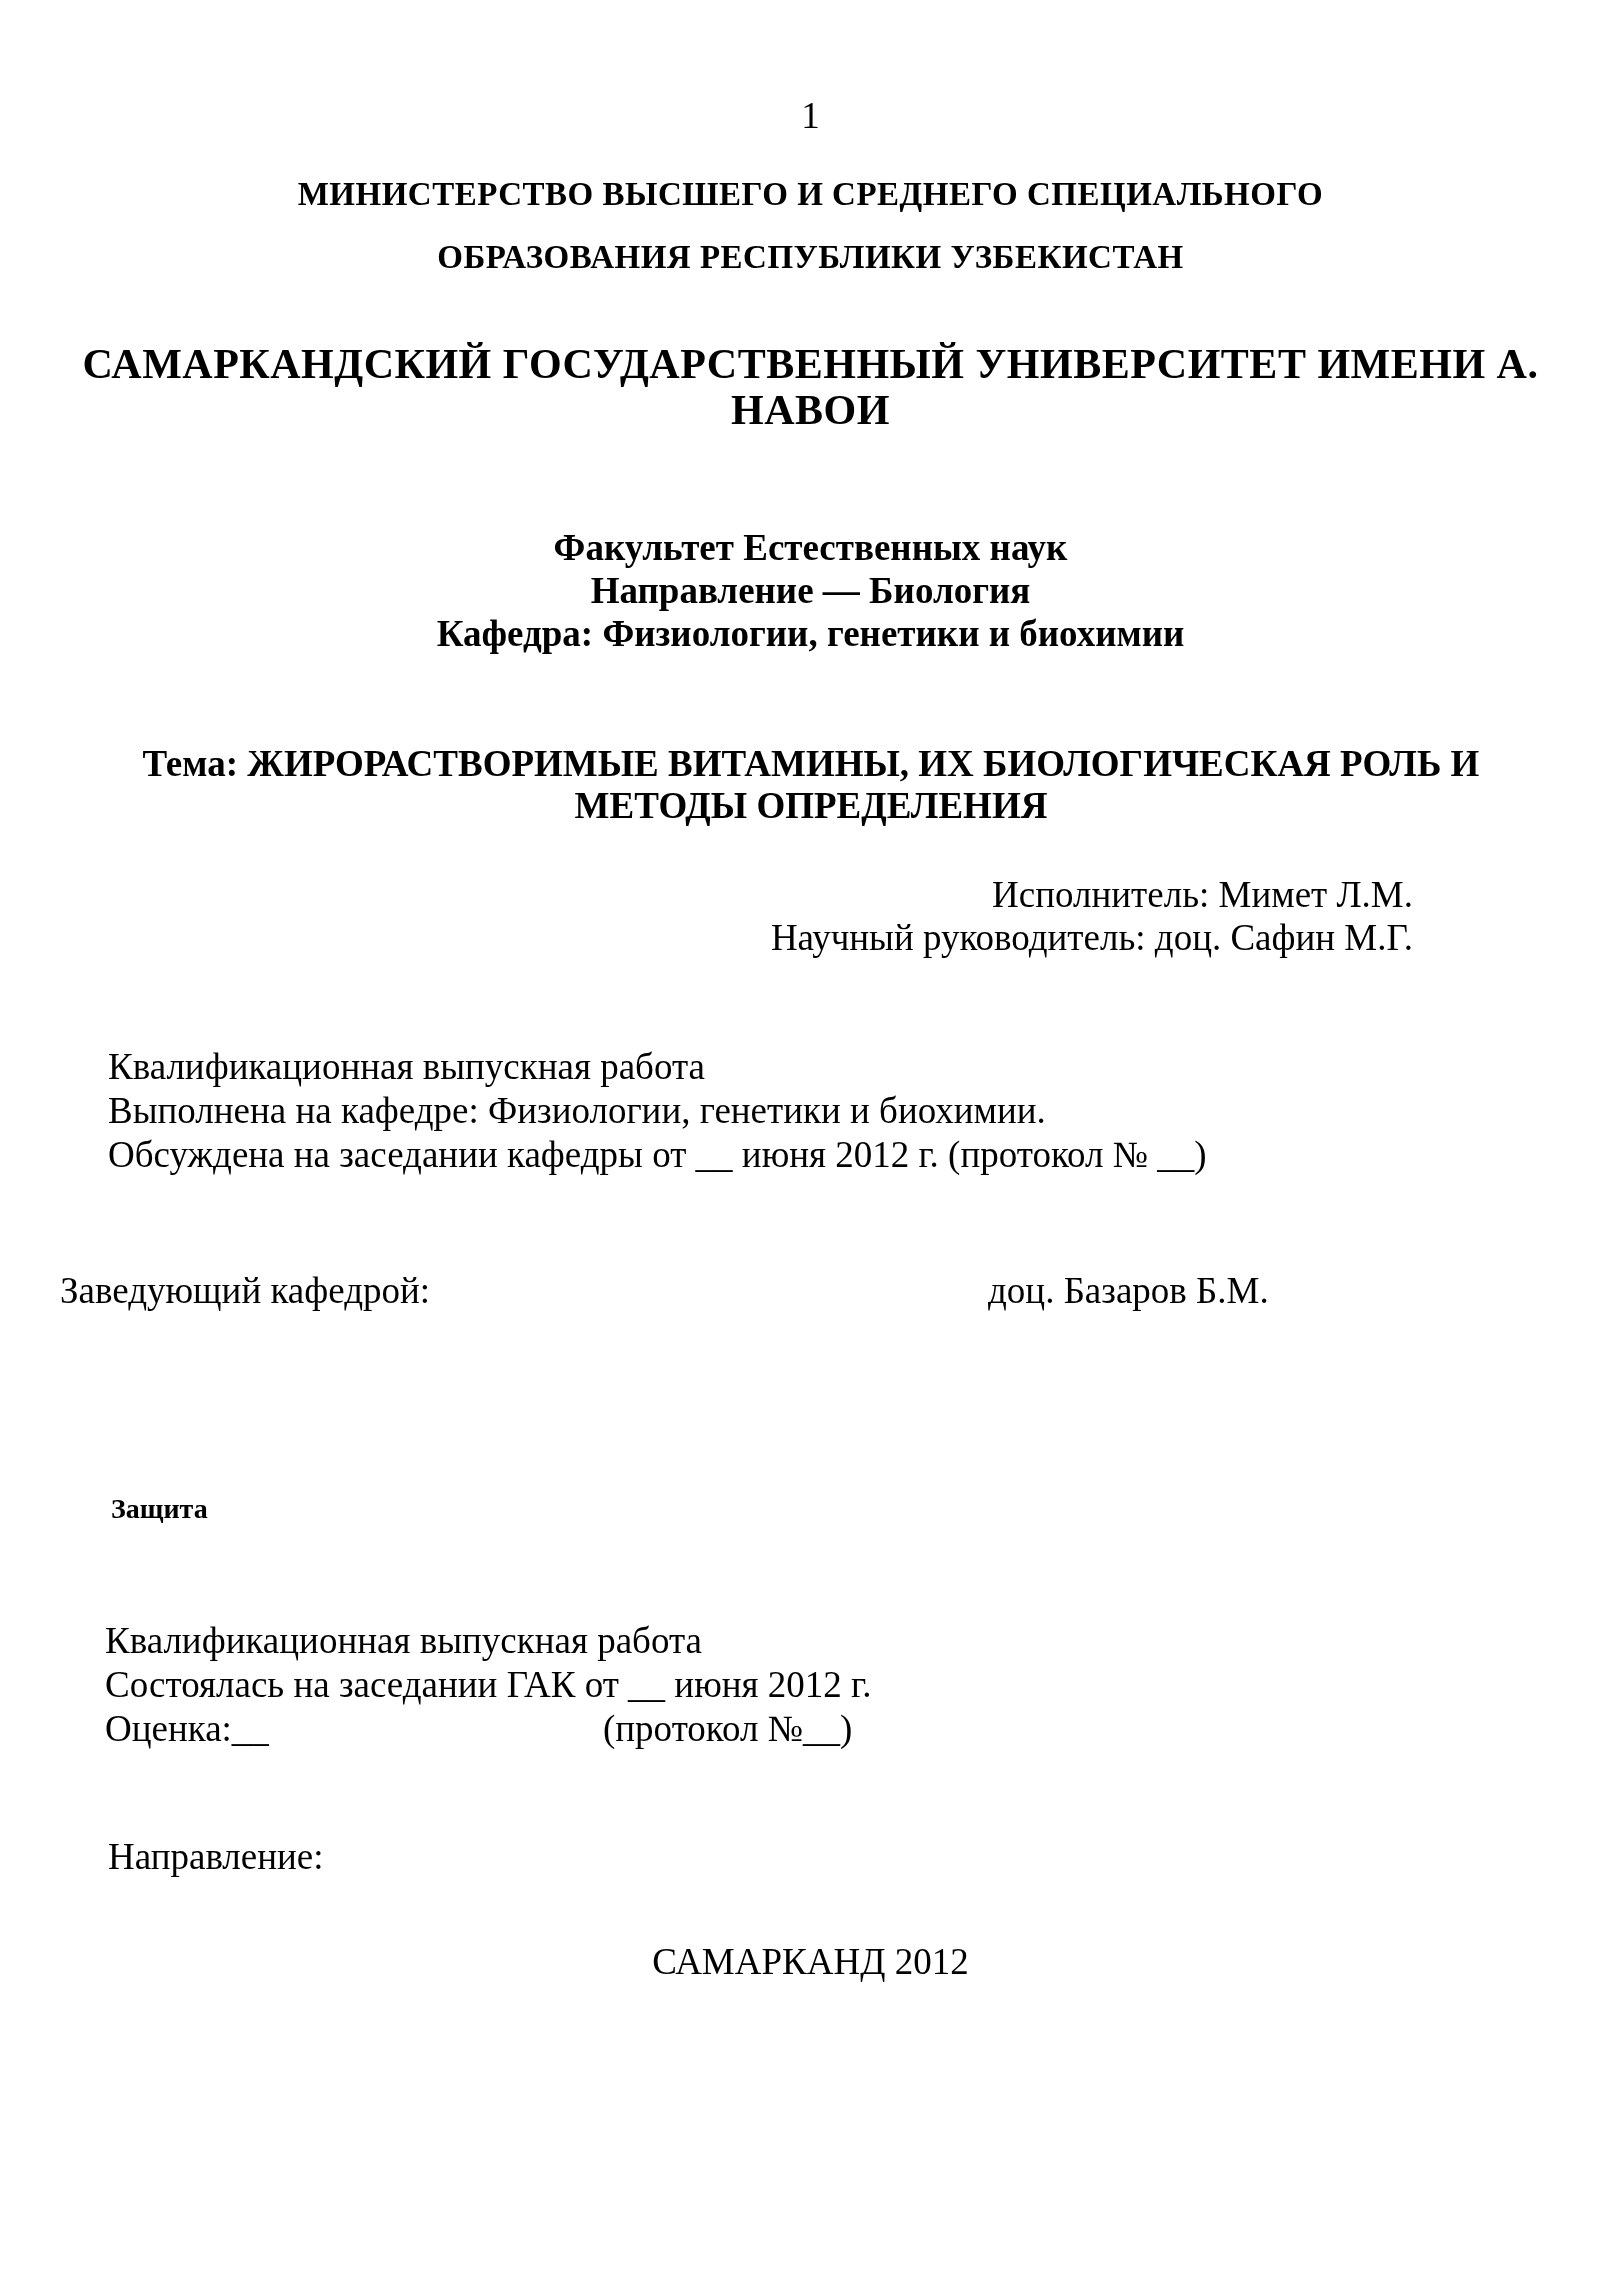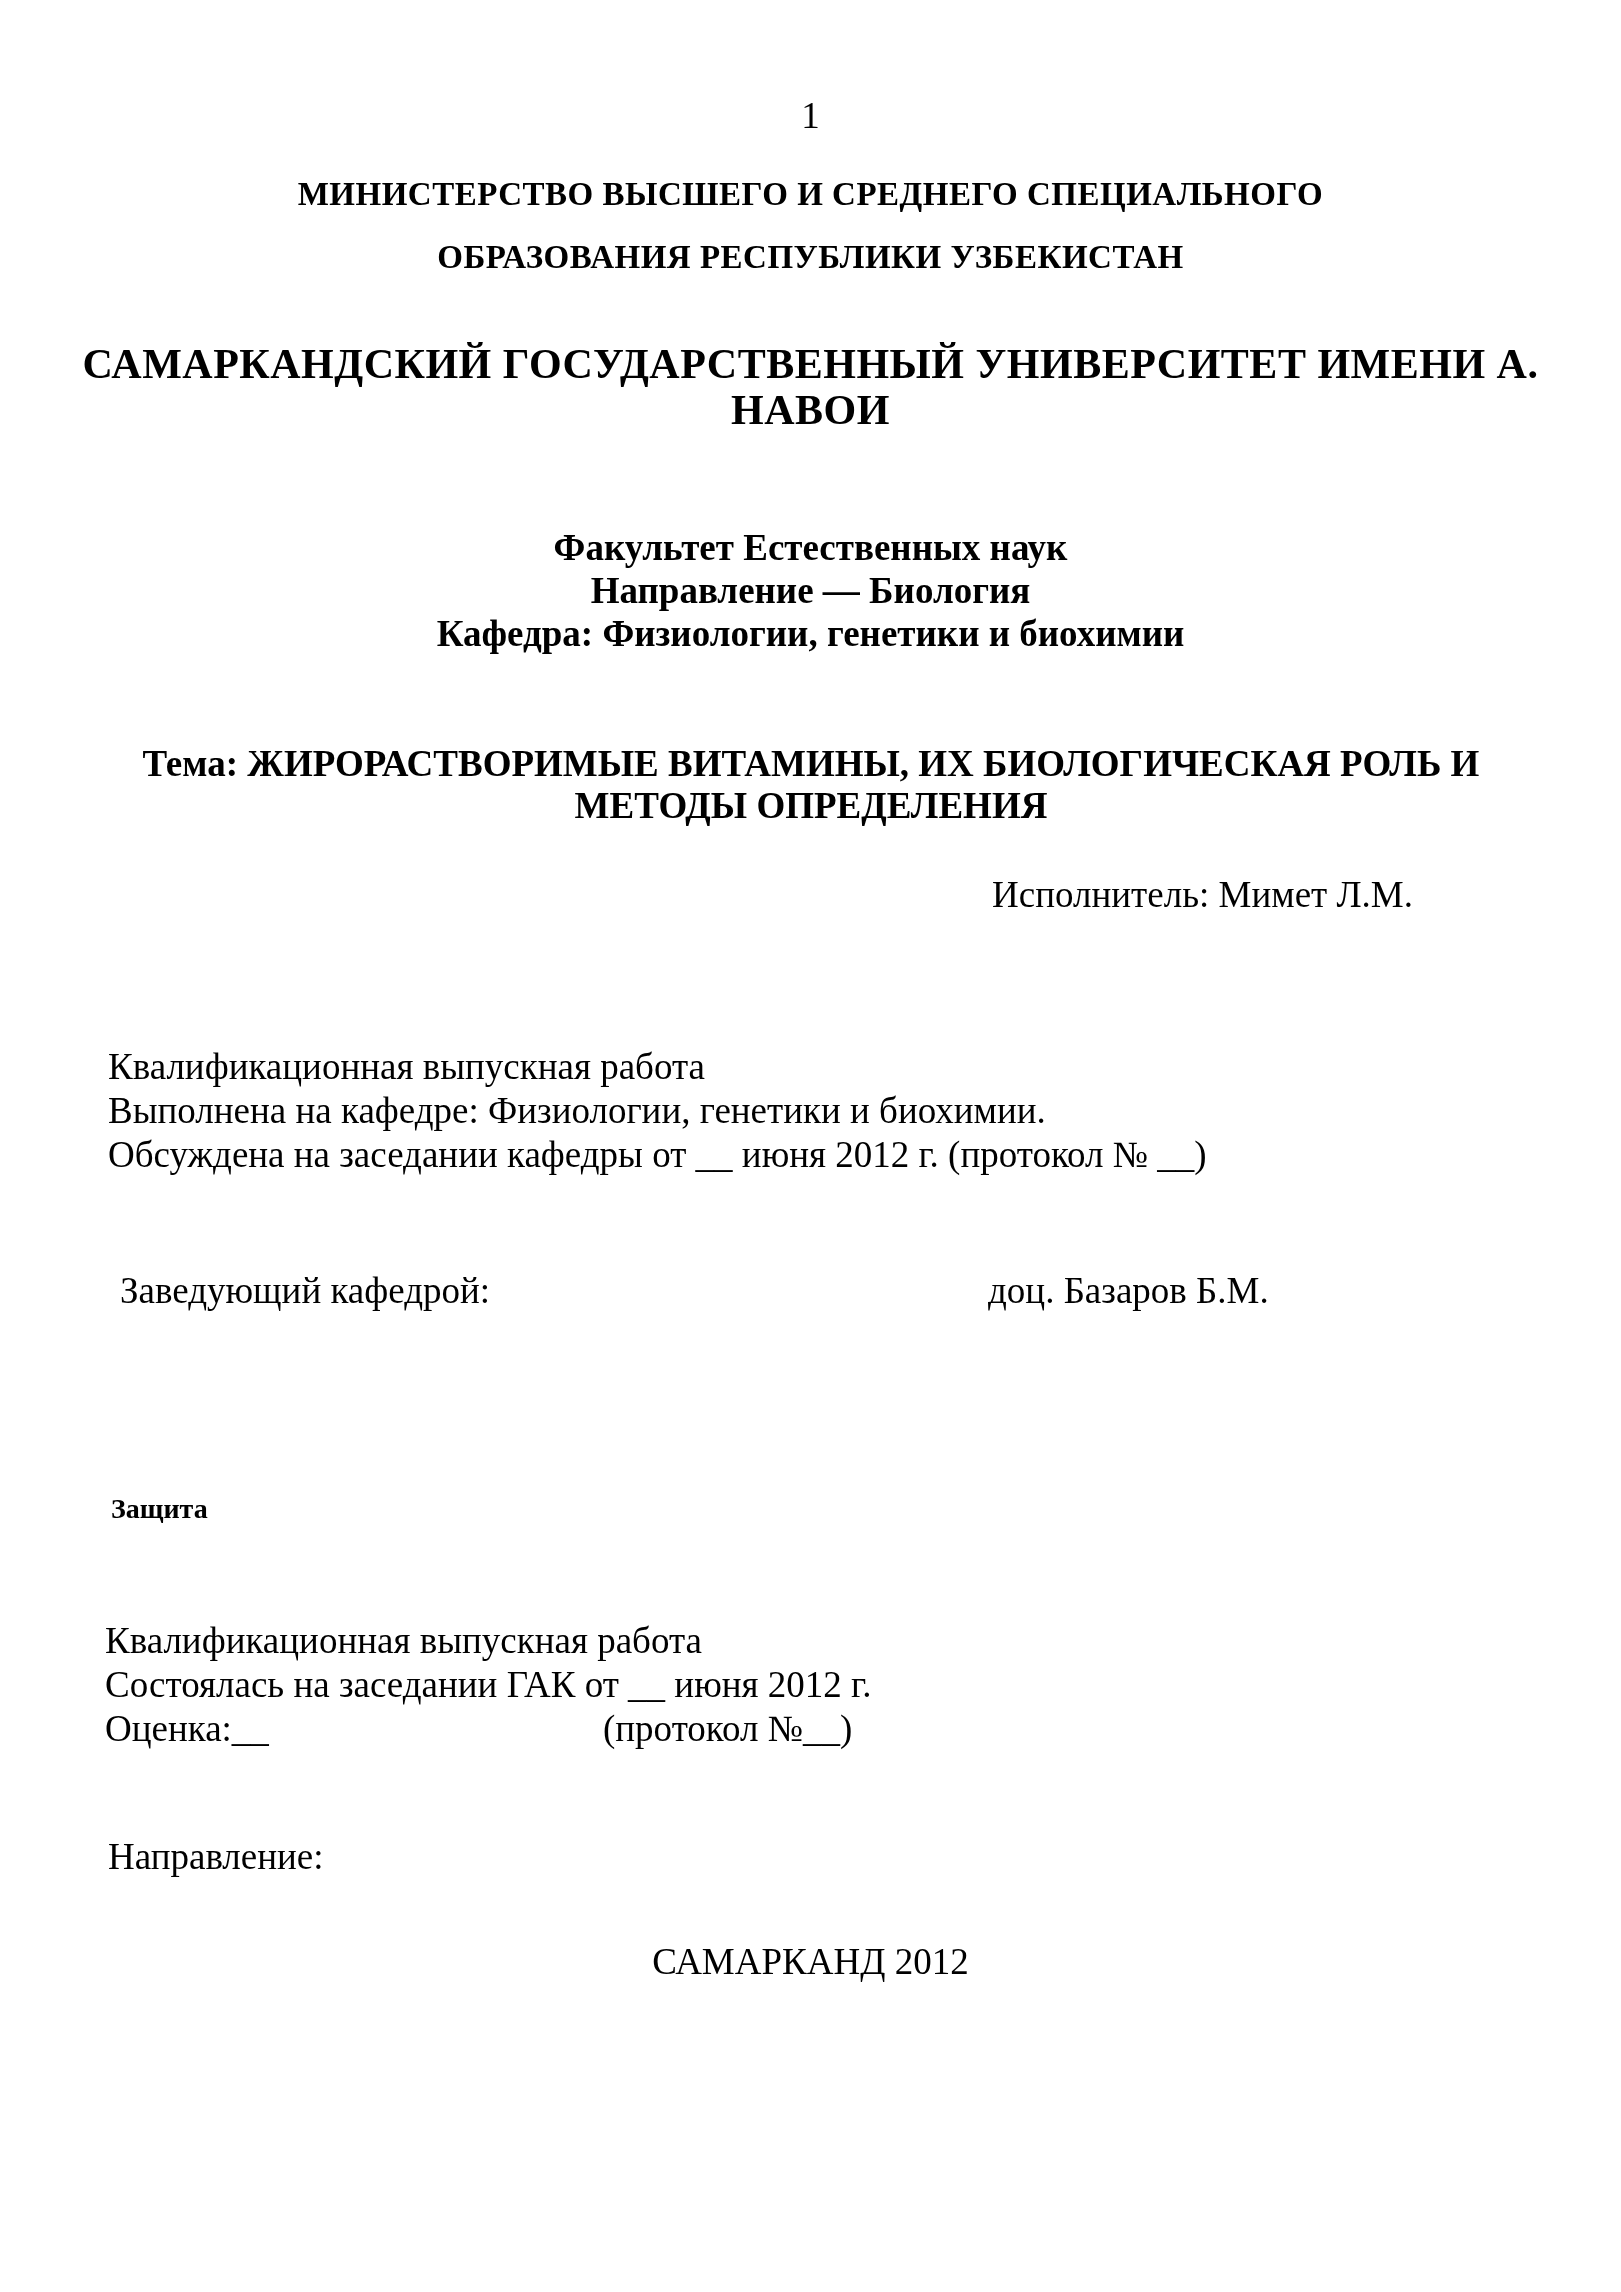--- a/index.html
+++ b/index.html
@@ -16,21 +16,21 @@
   .centered{left:0;width:100%;text-align:center;}
   .b{font-weight:bold;}
   #page-number{top:94px;font-size:37px;line-height:44px;}
   #ministry{top:163px;font-size:33px;line-height:63px;letter-spacing:0.5px;}
   #university{top:341px;font-size:42px;line-height:46px;letter-spacing:0.5px;}
   #faculty{top:526px;font-size:37px;line-height:43px;}
   #topic{top:743px;left:115px;width:1392px;text-align:center;font-size:37px;line-height:42px;}
   #executor-block{top:873px;right:208px;text-align:right;font-size:37px;line-height:43px;}
   #work-info{top:1045px;left:108px;font-size:37px;line-height:44px;}
   #head-row{top:1269px;left:0;width:100%;font-size:37px;line-height:44px;}
-  #head-row .label{margin-left:120px;}
+  #head-row .label{margin-left:60px;}
   #head-row .name{position:absolute;left:988px;top:0;}
   #defense-heading{top:1485px;left:111px;font-size:28px;line-height:47px;}
   #defense-info{top:1619px;left:105px;font-size:37px;line-height:44px;}
   #defense-info .grade-line{position:relative;}
   #defense-info .protocol{position:absolute;left:498px;top:0;}
   #chairman{top:1835px;font-size:37px;line-height:44px;left:108px;}
   #footer-city{top:1940px;font-size:37px;line-height:44px;}
 </style>
 </head>
 <body>
@@ -55,20 +55,21 @@
     <div>Кафедра: Физиологии, генетики и биохимии</div>
   </div>
 
   <div id="topic" class="abs b">
     <div>Тема: ЖИРОРАСТВОРИМЫЕ ВИТАМИНЫ, ИХ БИОЛОГИЧЕСКАЯ РОЛЬ И</div>
     <div>МЕТОДЫ ОПРЕДЕЛЕНИЯ</div>
   </div>
 
   <div id="executor-block" class="abs">
     <div>Исполнитель: Мимет Л.М.</div>
+    <div>Научный руководитель: доц. Сафин М.Г.</div>
   </div>
 
   <div id="work-info" class="abs">
     <div>Квалификационная выпускная работа</div>
     <div>Выполнена на кафедре: Физиологии, генетики и биохимии.</div>
     <div>Обсуждена на заседании кафедры от __ июня 2012 г. (протокол № __)</div>
   </div>
 
   <div id="head-row" class="abs">
     <span class="label">Заведующий кафедрой:</span>

